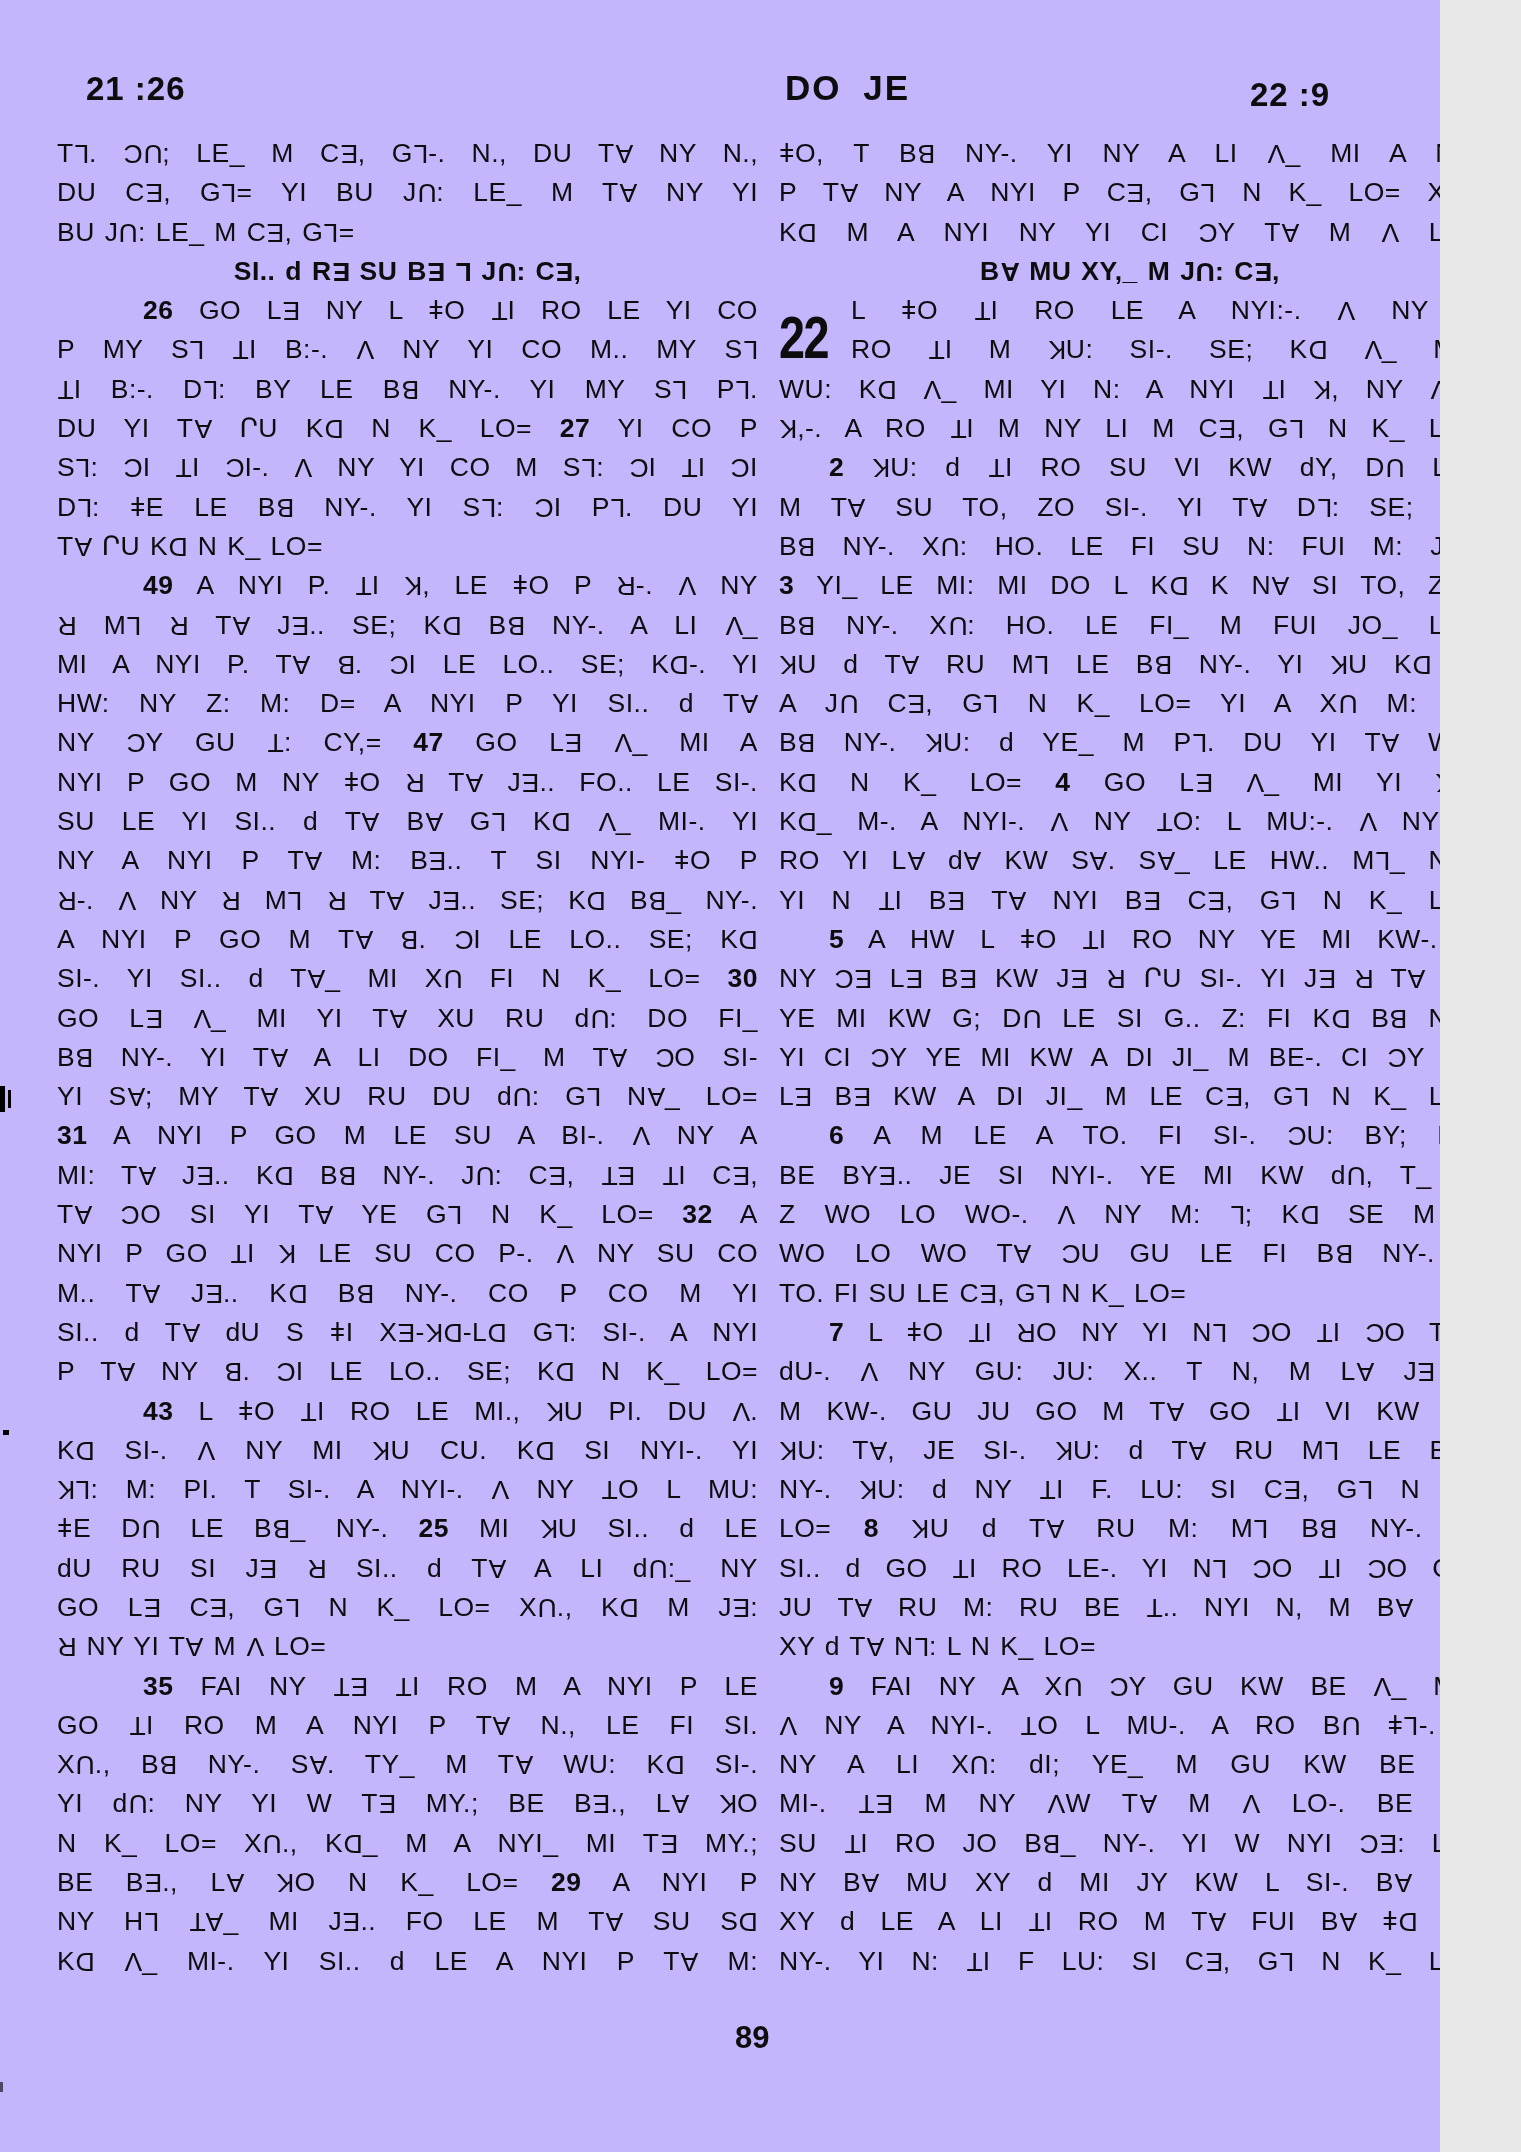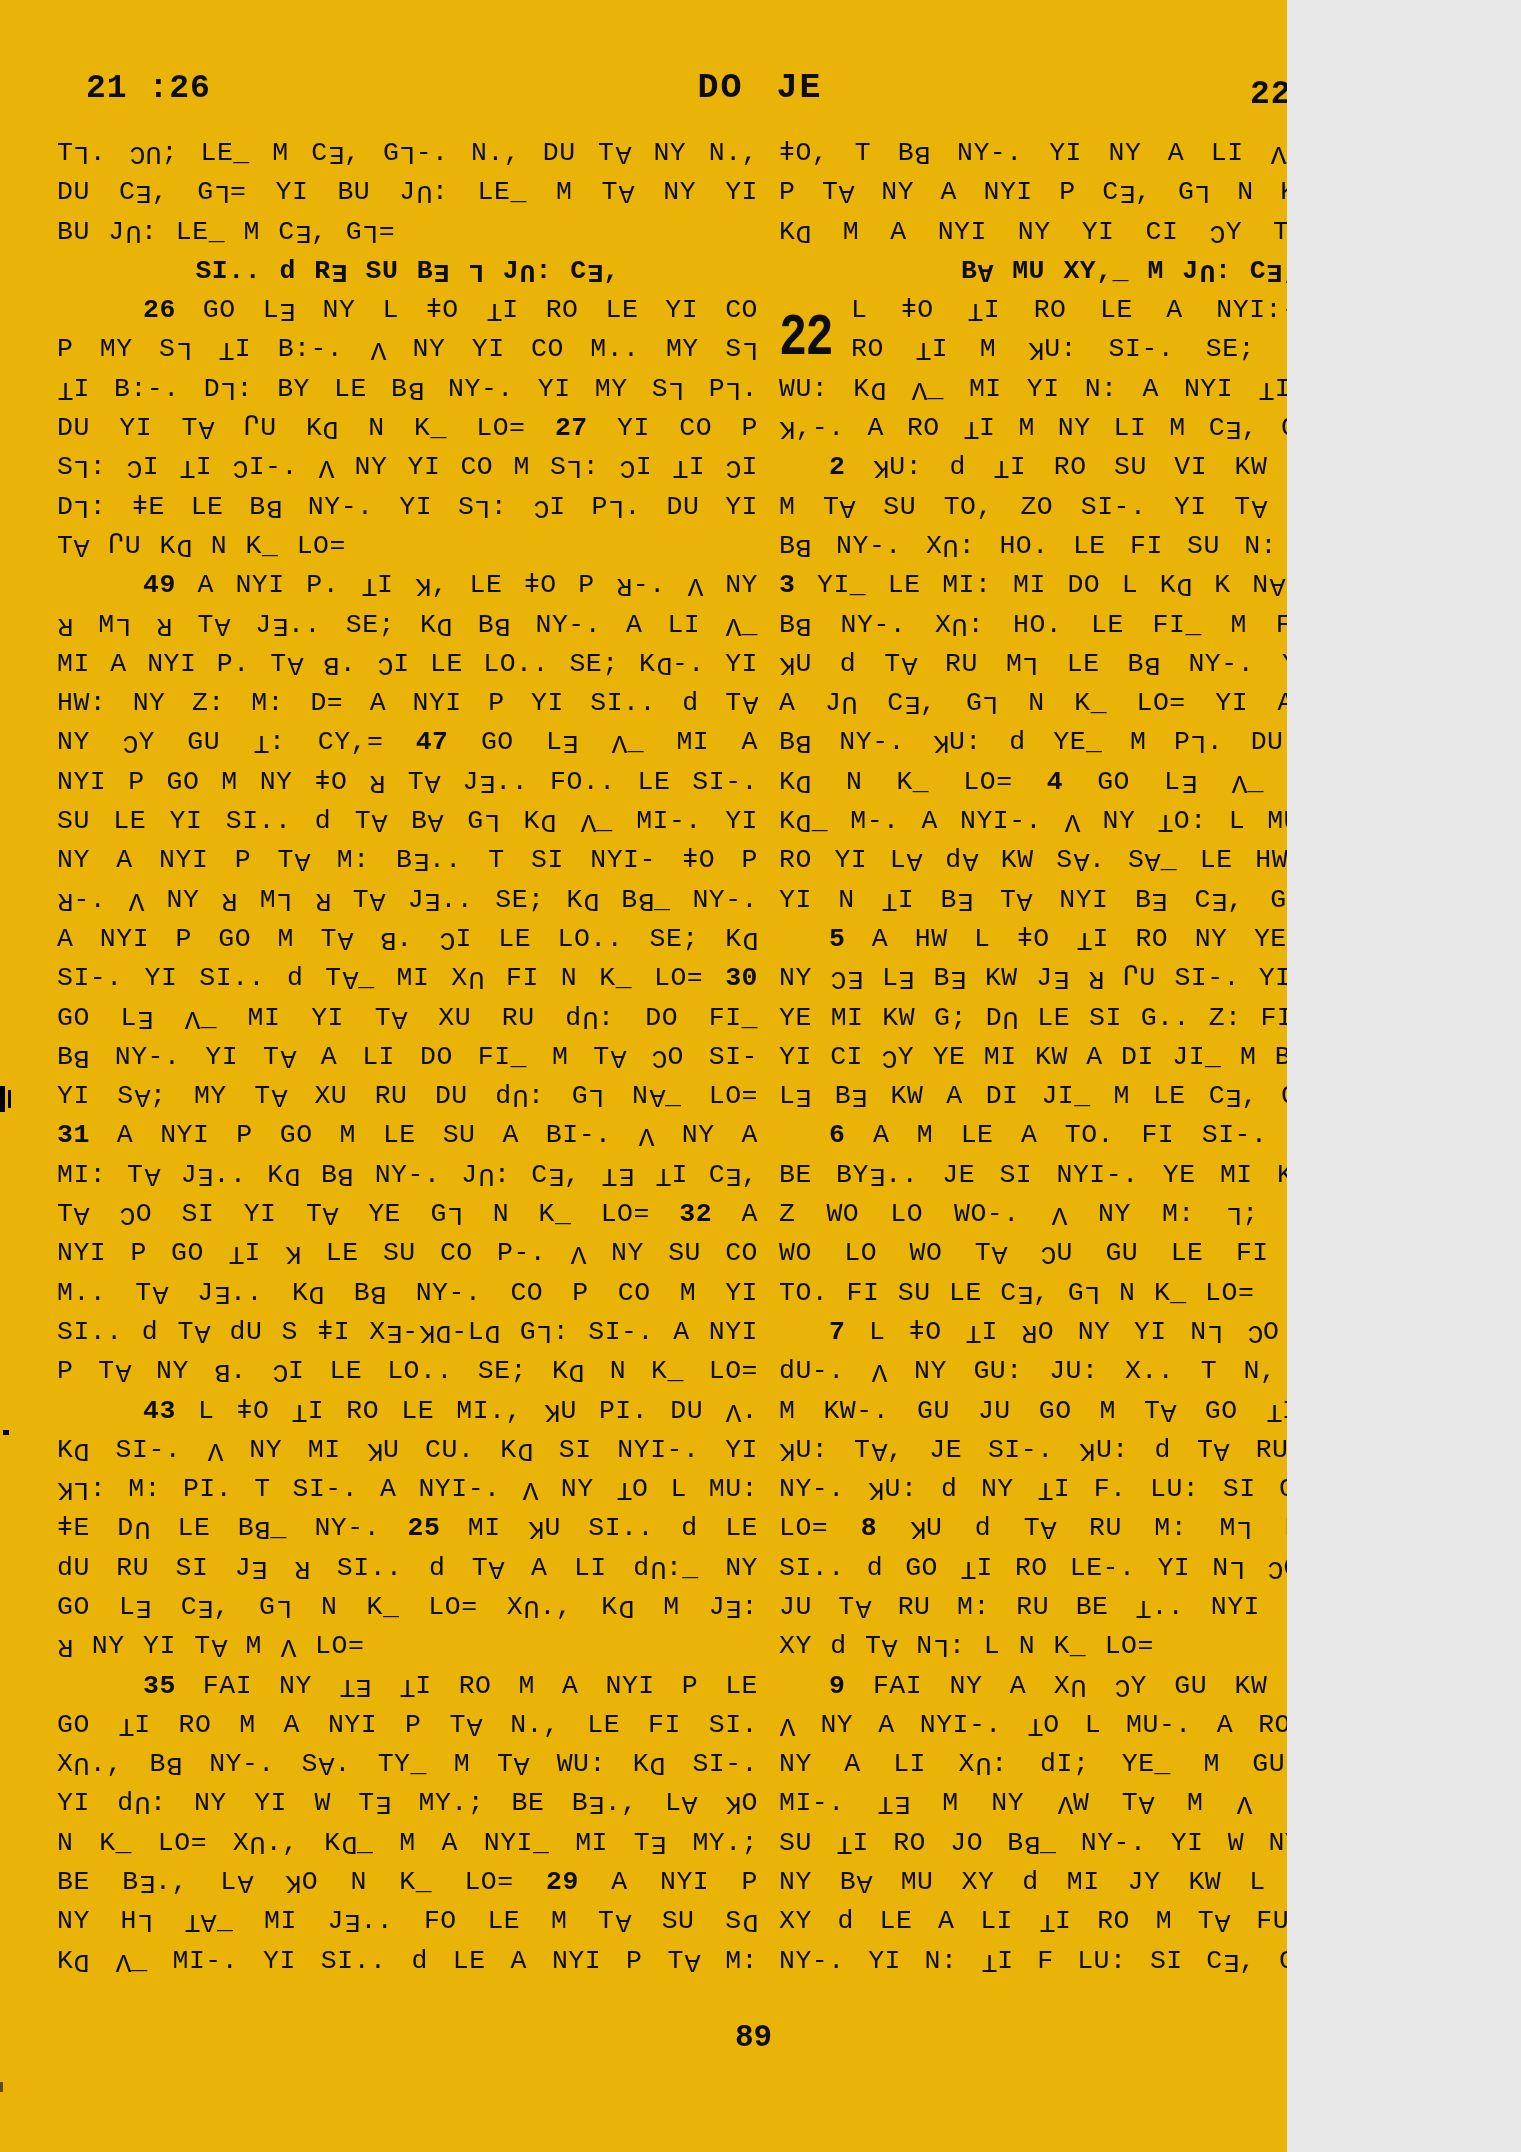--- a/index.html
+++ b/index.html
@@ -1,26 +1,26 @@
 <!DOCTYPE html>
 <html><head>
 <meta charset="utf-8">
 <style>
   html,body{margin:0;padding:0;background:#e8e8e8;}
   .page{
     position:relative;
-    width:1287px;height:2152px;
-    background:#eab308;
-    font-family:Liberation Mono, monospace;
+    width:1440px;height:2152px;
+    background:#c4b5fd;
+    font-family:Liberation Sans, sans-serif;
     color:#0d0d0d;
     overflow:hidden;
   }
   .hdr{position:absolute;font-weight:bold;font-size:33px;letter-spacing:1px;white-space:nowrap;}
   #hdr-left{left:86px;top:70px;}
-  #hdr-center{left:610px;top:68px;width:300px;text-align:center;font-size:35px;letter-spacing:2px;word-spacing:10px;}
+  #hdr-center{left:610px;top:68px;width:300px;text-align:right;font-size:35px;letter-spacing:2px;word-spacing:10px;}
   #hdr-right{left:1250px;top:76px;}
   .col{position:absolute;top:134px;overflow:hidden;}
   #col-left{left:57px;width:701px;height:1855px;}
   #col-right{left:779px;width:702px;height:1855px;}
   .ln{
     height:39.3px;line-height:39.3px;
     font-size:26.5px;letter-spacing:.5px;word-spacing:2px;
     white-space:nowrap;overflow:hidden;
   }
   .ln.j{text-align:justify;text-align-last:justify;}

